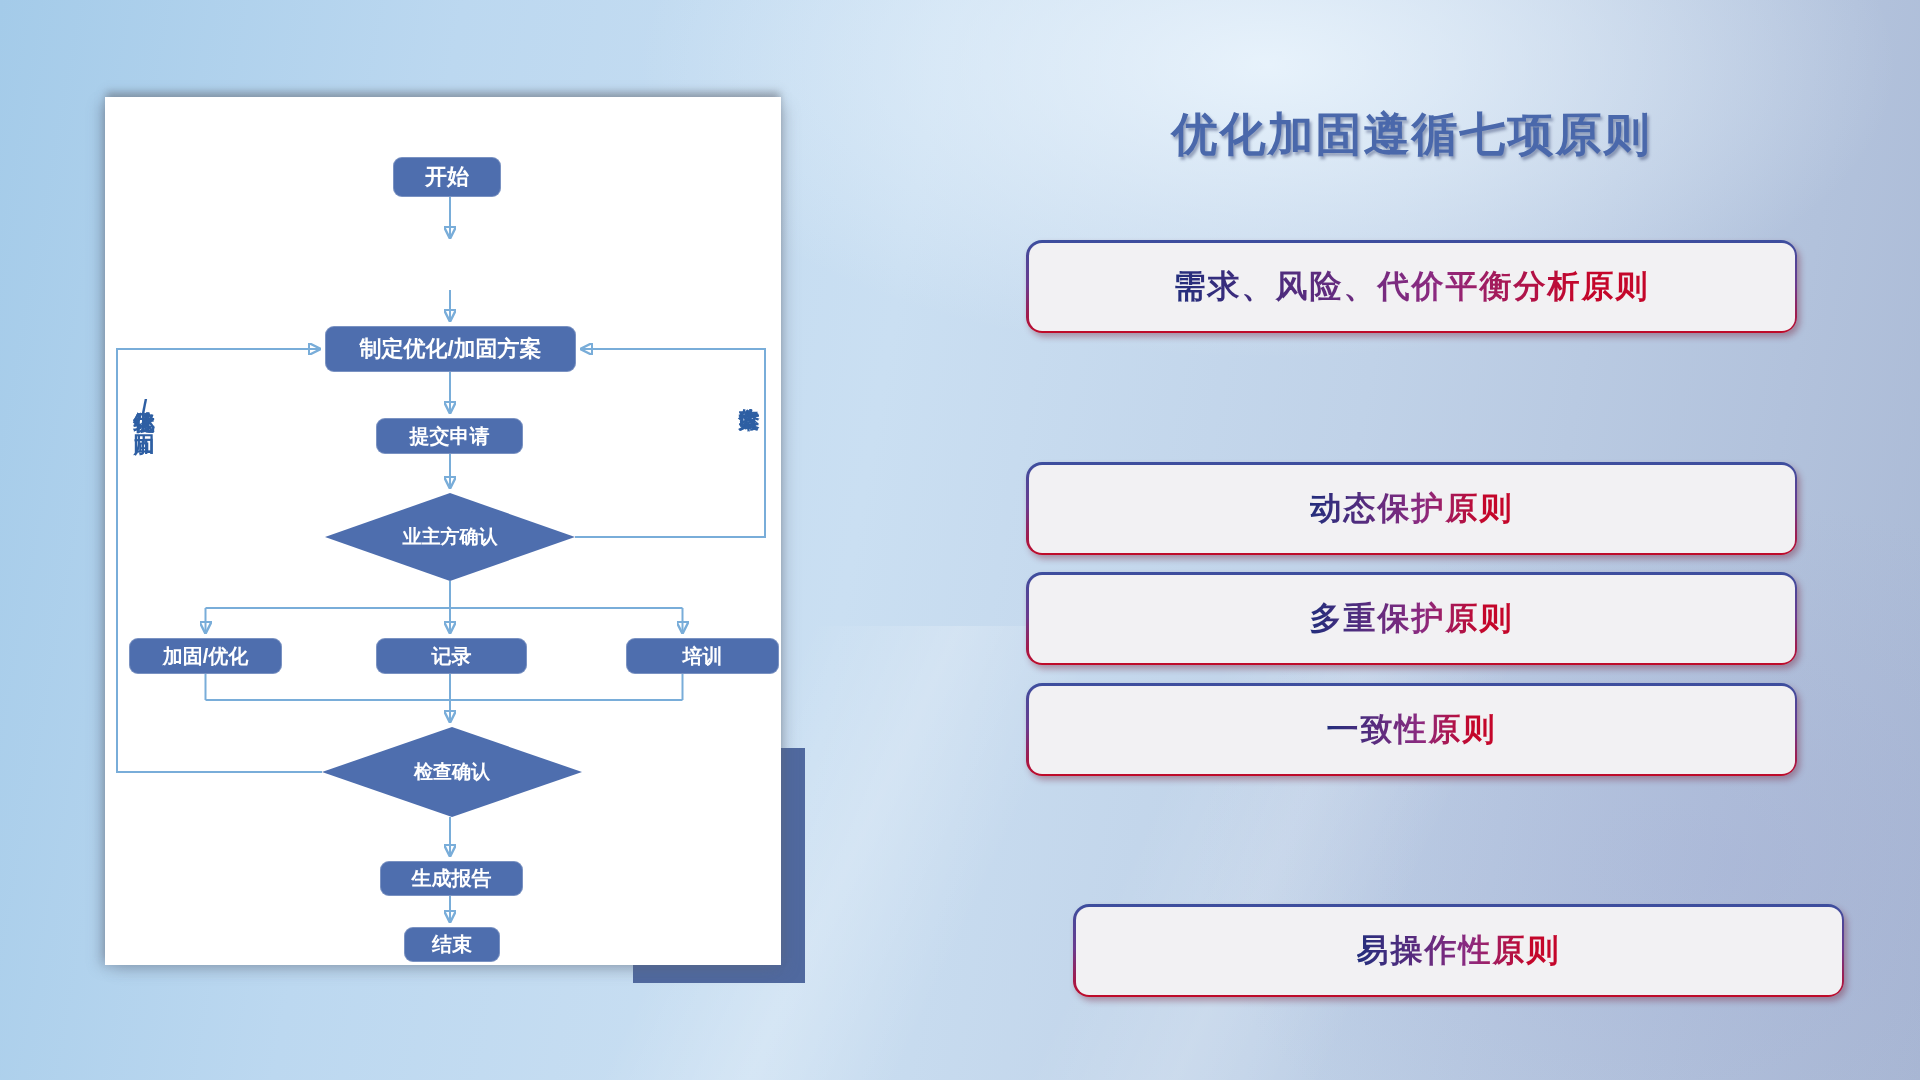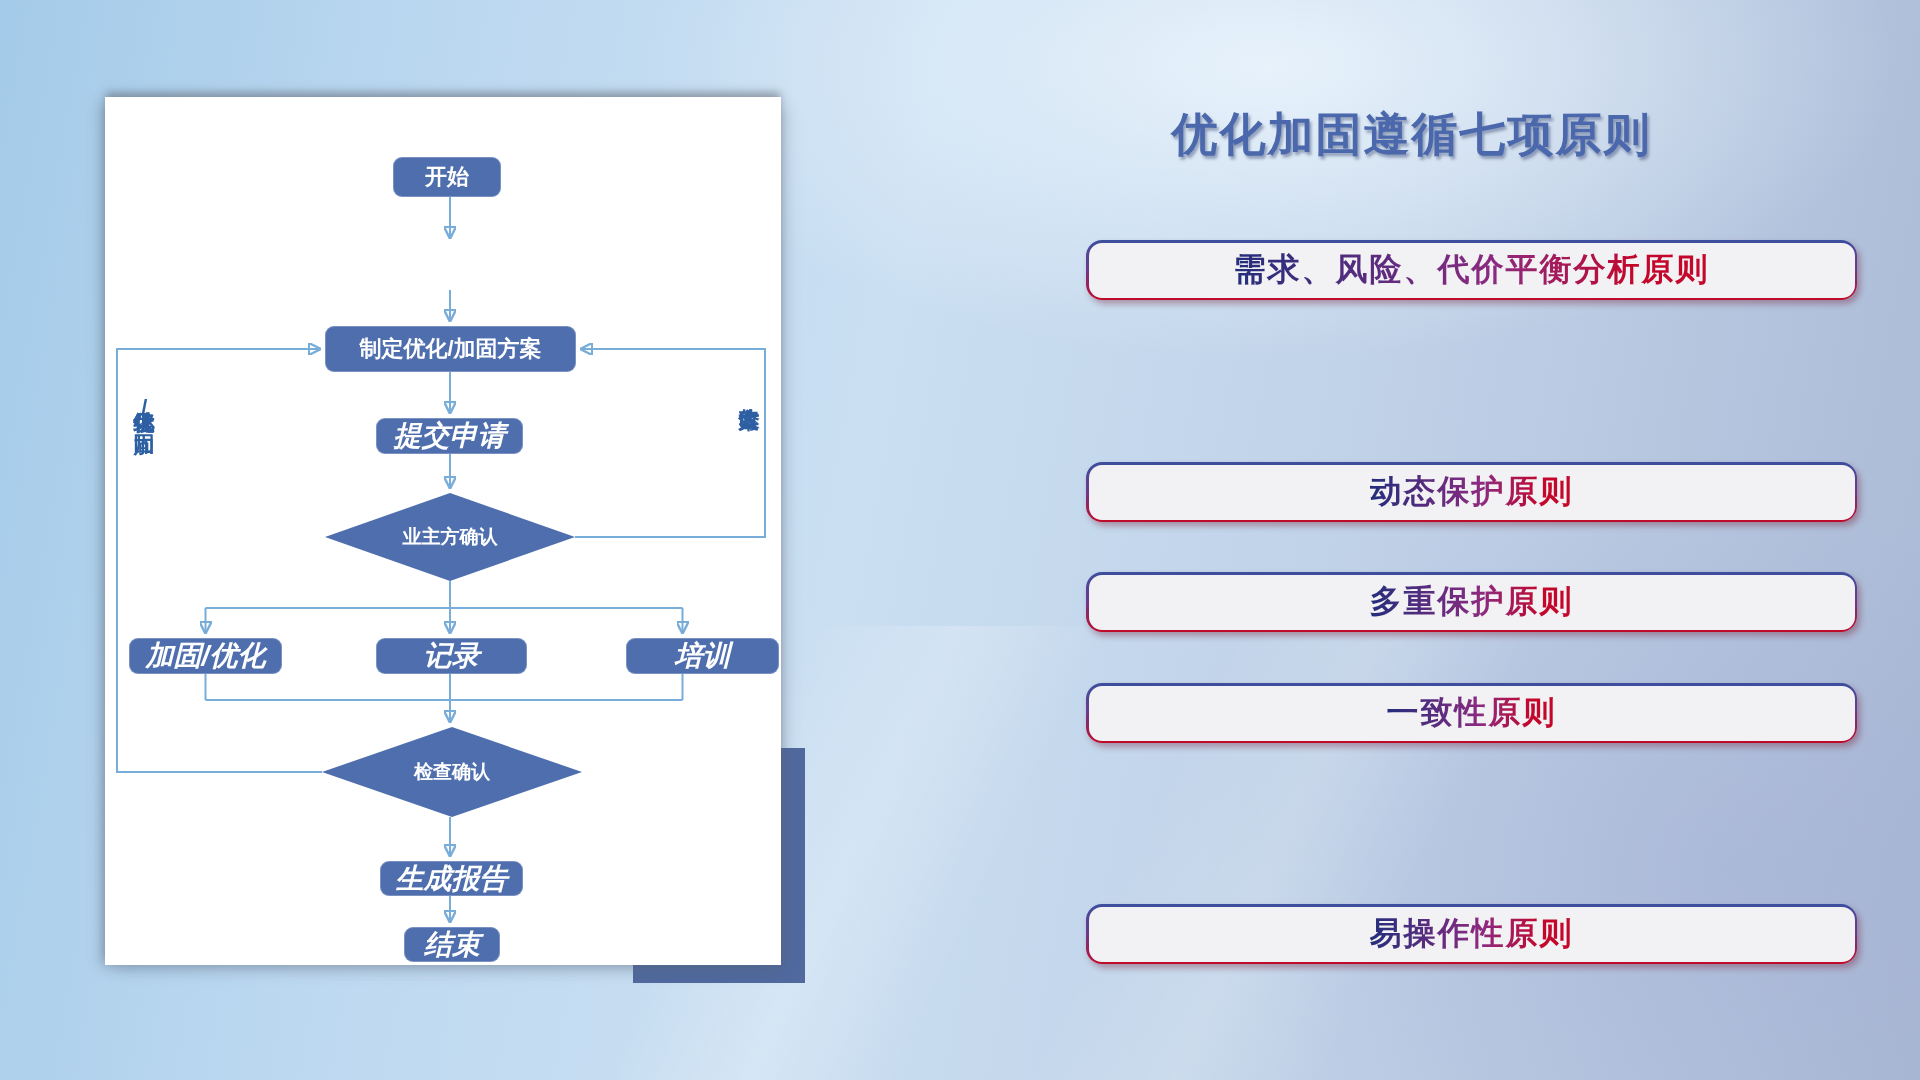--- a/index.html
+++ b/index.html
@@ -30,21 +30,21 @@
                7px 7px 14px -2px rgba(95,105,125,.25);
   }
   .connectors{position:absolute;left:0;top:0;pointer-events:none;}
   .connectors path{fill:none;stroke:var(--connector-blue,#79add9);stroke-width:2;}
   .fnode{
     position:absolute;display:flex;align-items:center;justify-content:center;
     background:var(--flow-node-blue,#4e6eae);color:var(--flow-text-white,#fff);
     font-weight:700;border-radius:9px;box-shadow:inset 0 0 0 1px rgba(255,255,255,.25);
     z-index:3;white-space:nowrap;
   }
-  .f22{font-size:22px;} .f20{font-size:28px;font-style:italic;}
+  .f22{font-size:22px;} .f20{font-size:20px;}
   .n-start{left:288px;top:60px;width:108px;height:40px;}
   .n-risk{left:189px;top:146px;width:311px;height:47px;}
   .n-plan{left:220px;top:229px;width:251px;height:46px;}
   .n-submit{left:271px;top:321px;width:147px;height:36px;}
   .n-reinforce{left:24px;top:541px;width:153px;height:36px;}
   .n-record{left:271px;top:541px;width:151px;height:36px;}
   .n-training{left:501px;top:541px;width:153px;height:36px;margin-left:20px;}
   .n-report{left:275px;top:764px;width:143px;height:35px;}
   .n-end{left:299px;top:830px;width:96px;height:35px;}
   .diamond{
@@ -61,38 +61,38 @@
   .vl-left{left:25px;top:298px;}
   .vl-right{left:630px;top:294px;}
   .right-panel{position:absolute;left:0;top:0;width:1920px;height:1080px;z-index:3;pointer-events:none;}
   .title{
     position:absolute;left:1026px;top:104px;width:771px;margin:0;
     text-align:center;font-size:46px;font-weight:700;letter-spacing:2px;
     color:var(--title-blue,#4a68ab);
     text-shadow:2px 3px 3px rgba(50,65,110,.45);
   }
   .pbox{
-    position:absolute;left:1086px;width:771px;height:60px;border-radius:16px;
+    position:absolute;left:1026px;width:771px;height:93px;border-radius:16px;
     padding:2.5px;box-sizing:border-box;
     background:linear-gradient(180deg,var(--principle-border-top,#3c4e9e) 0%,#6a3a8e 48%,var(--principle-border-bottom,#c00a28) 100%);
     box-shadow:3px 4px 6px rgba(120,35,60,.40);
   }
   .pbox-inner{
     width:100%;height:100%;border-radius:13px;background:var(--principle-bg,#f2f1f3);
     display:flex;align-items:center;justify-content:center;
   }
   .ptext{font-size:32px;font-weight:700;letter-spacing:2px;white-space:nowrap;color:#a01c4a;}
   @supports ((-webkit-background-clip:text) or (background-clip:text)){
     .ptext{
       background-image:linear-gradient(90deg,var(--text-gradient-start,#232e7c) 0%,var(--text-gradient-mid,#8c2a80) 55%,var(--text-gradient-end,#c4062a) 85%);
       -webkit-background-clip:text;background-clip:text;color:transparent;
     }
   }
   .pb-1{top:240px;} .pb-2{top:351px;} .pb-3{top:462px;} .pb-4{top:572px;}
-  .pb-5{top:683px;} .pb-6{top:793px;} .pb-7{top:904px;}
+  .pb-5{top:683px;} .pb-6{top:793px;} .pb-7{top:904px;margin-left:47px;}
 </style>
 </head>
 <body>
 
 <div class="slide">
 
   <div class="accent-rect"></div>
 
   <div class="card">
 

